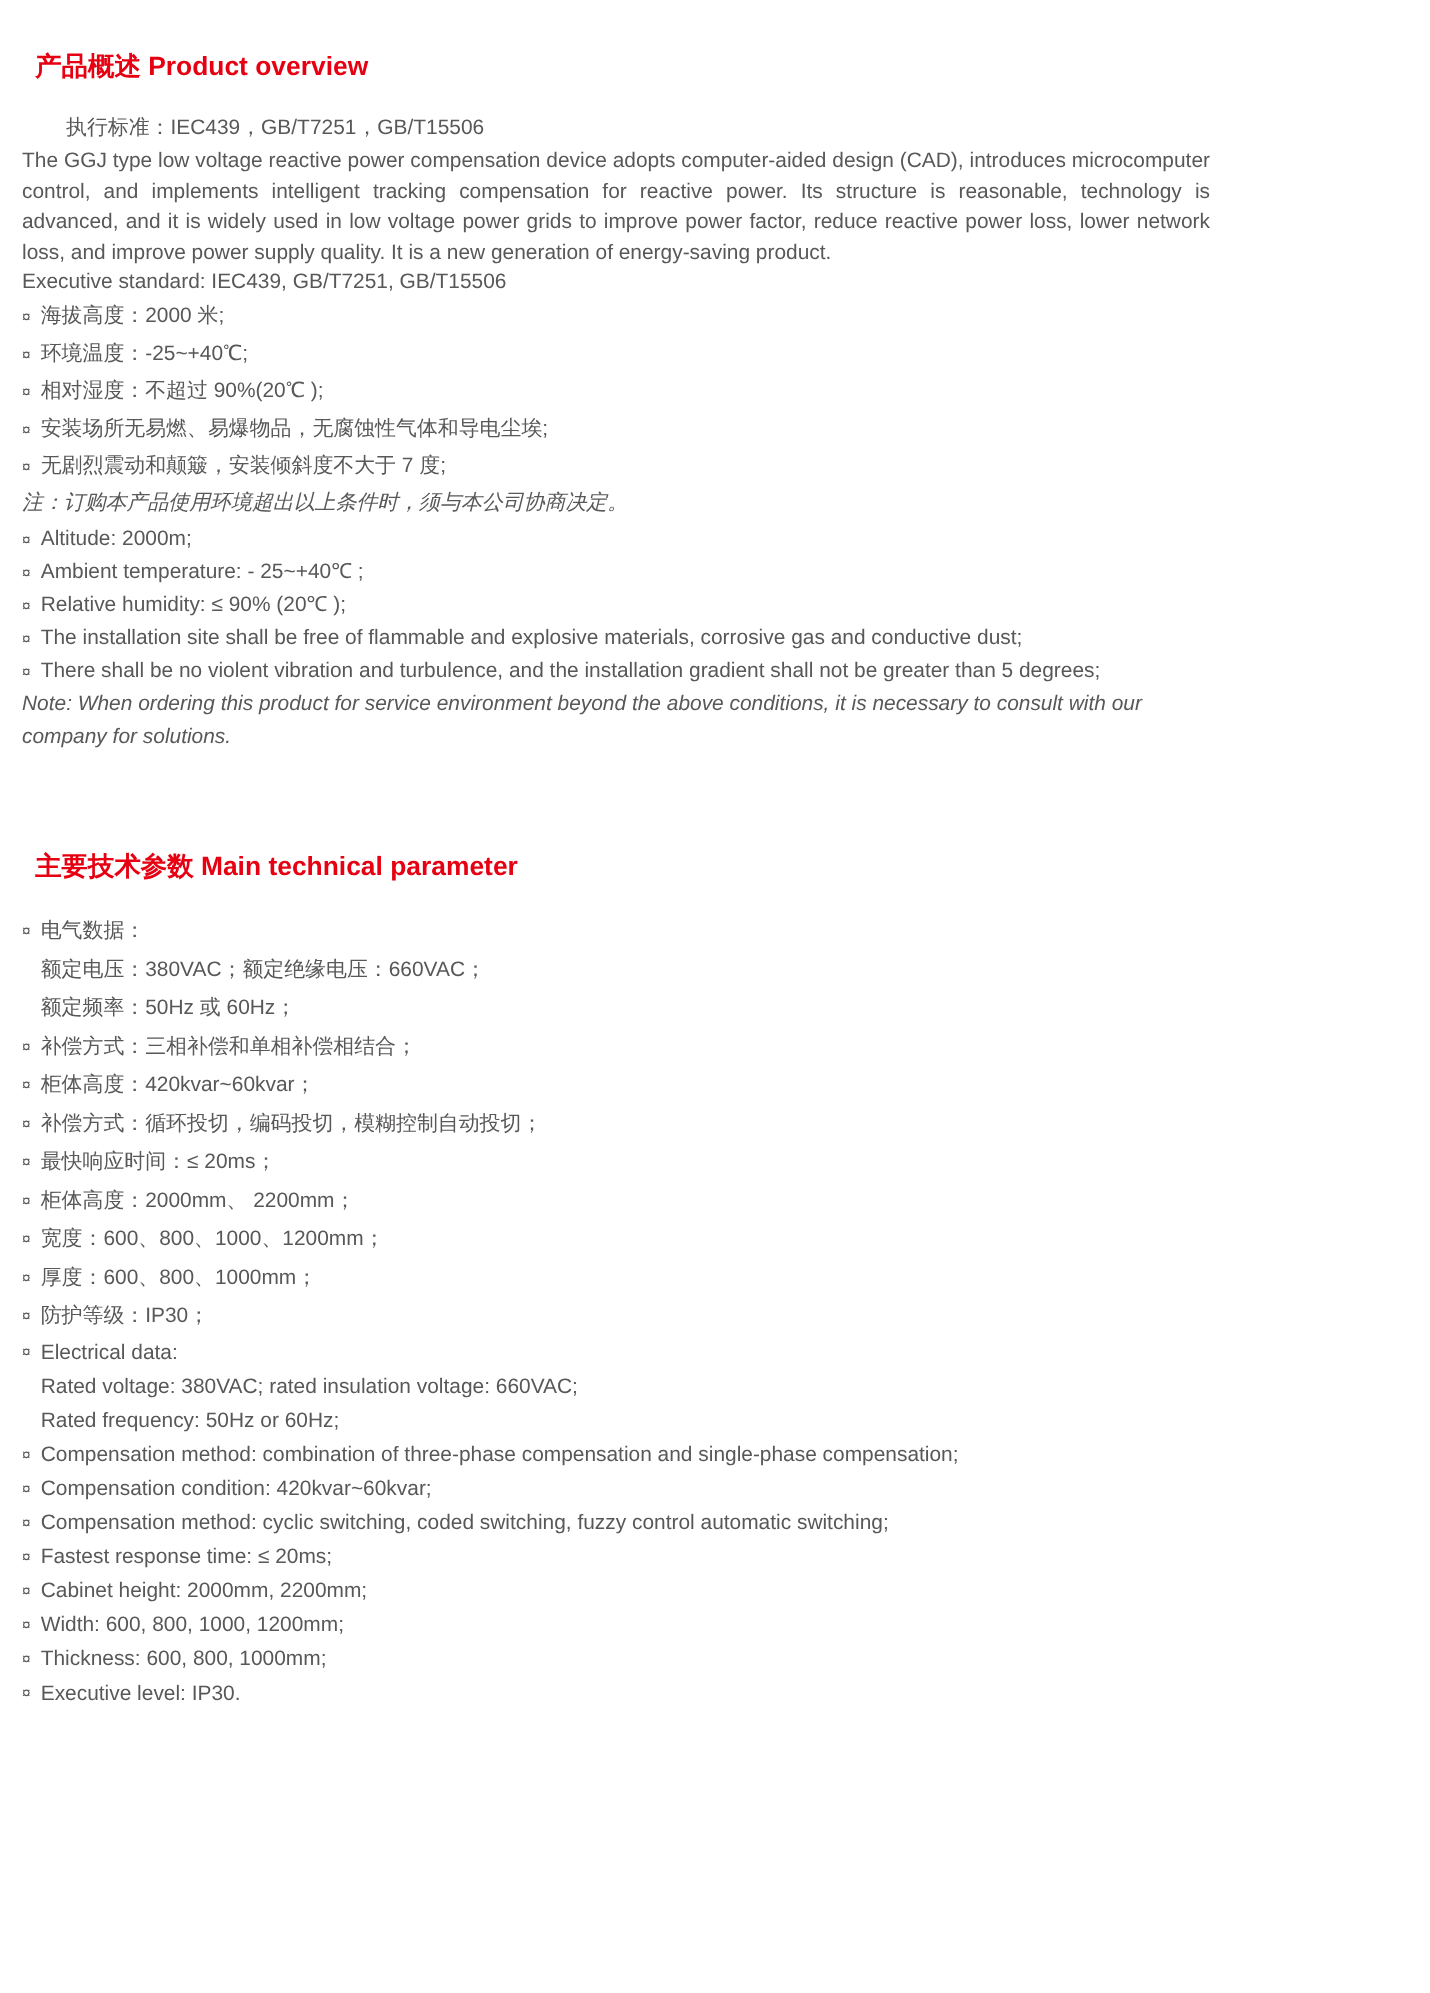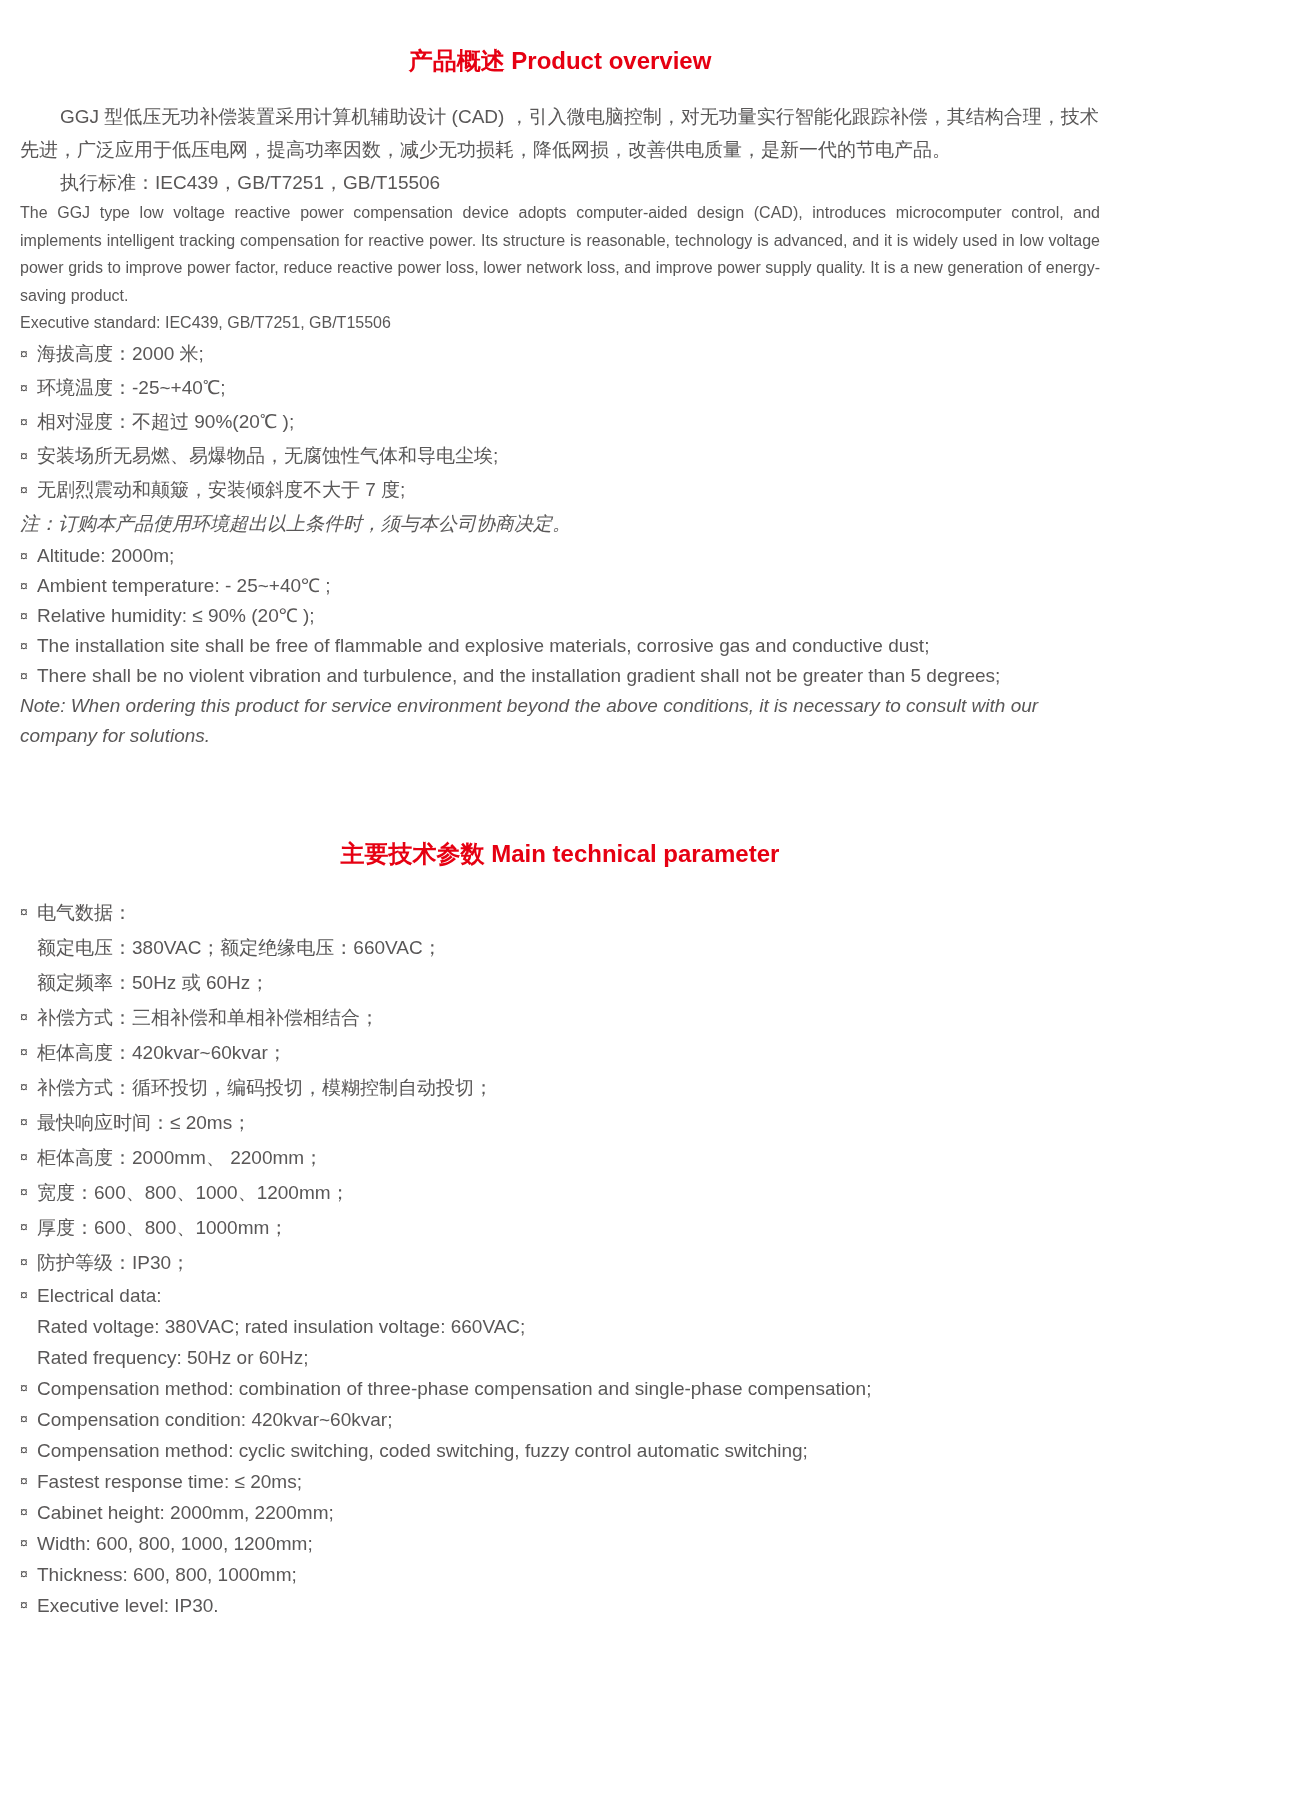--- a/index.html
+++ b/index.html
@@ -17,31 +17,30 @@
   .page {
     box-sizing: border-box;
     width: 1100px;
     padding: 46px 0 0 20px;
   }
   .hd {
     color: #e60012;
     font-size: 24px;
     line-height: 30px;
     font-weight: bold;
-    margin: 0 0 24px 0;
-    text-align: center;
+    margin: 0 0 24px 12px;
   }
   .hd.gap1 { margin-top: 92px; margin-bottom: 22px; }
   .hd.gap2 { margin-top: 88px; margin-bottom: 26px; }
   .para {
     margin: 0;
     width: 1080px;
   }
   p.zh { font-size: 19px; line-height: 33px; }
-  p.en { font-size: 16px; line-height: 27.5px; }
+  p.en { font-size: 19px; line-height: 27.5px; }
   .indent { text-indent: 40px; }
   .just { text-align: justify; }
   .list { width: 1080px; }
   .li {
     position: relative;
     padding-left: 17px;
     width: 1063px;
   }
   .li.zh { font-size: 19px; line-height: 34px; }
   .li.en { font-size: 19px; line-height: 30px; }
@@ -54,21 +53,20 @@
     font-size: 14px;
   }
   .li.note { padding-left: 0; width: 1080px; font-style: italic; }
 </style>
 </head>
 <body>
 
 <div class="page">
 
   <h2 class="hd">产品概述 Product overview</h2>
-  <p class="para zh indent">GGJ 型低压无功补偿装置采用计算机辅助设计 (CAD) ，引入微电脑控制，对无功量实行智能化跟踪补偿，其结构合理，技术先进，广泛应用于低压电网，提高功率因数，减少无功损耗，降低网损，改善供电质量，是新一代的节电产品。</p>
   <p class="para zh indent">执行标准：IEC439，GB/T7251，GB/T15506</p>
   <p class="para en just">The GGJ type low voltage reactive power compensation device adopts computer-aided design (CAD), introduces microcomputer control, and implements intelligent tracking compensation for reactive power. Its structure is reasonable, technology is advanced, and it is widely used in low voltage power grids to improve power factor, reduce reactive power loss, lower network loss, and improve power supply quality. It is a new generation of energy-saving product.</p>
   <p class="para en">Executive standard: IEC439, GB/T7251, GB/T15506</p>
 
   <div class="list">
     <div class="li zh">
       <span class="b">¤</span>
       <span>海拔高度：2000 米;</span>
     </div>
     <div class="li zh">

